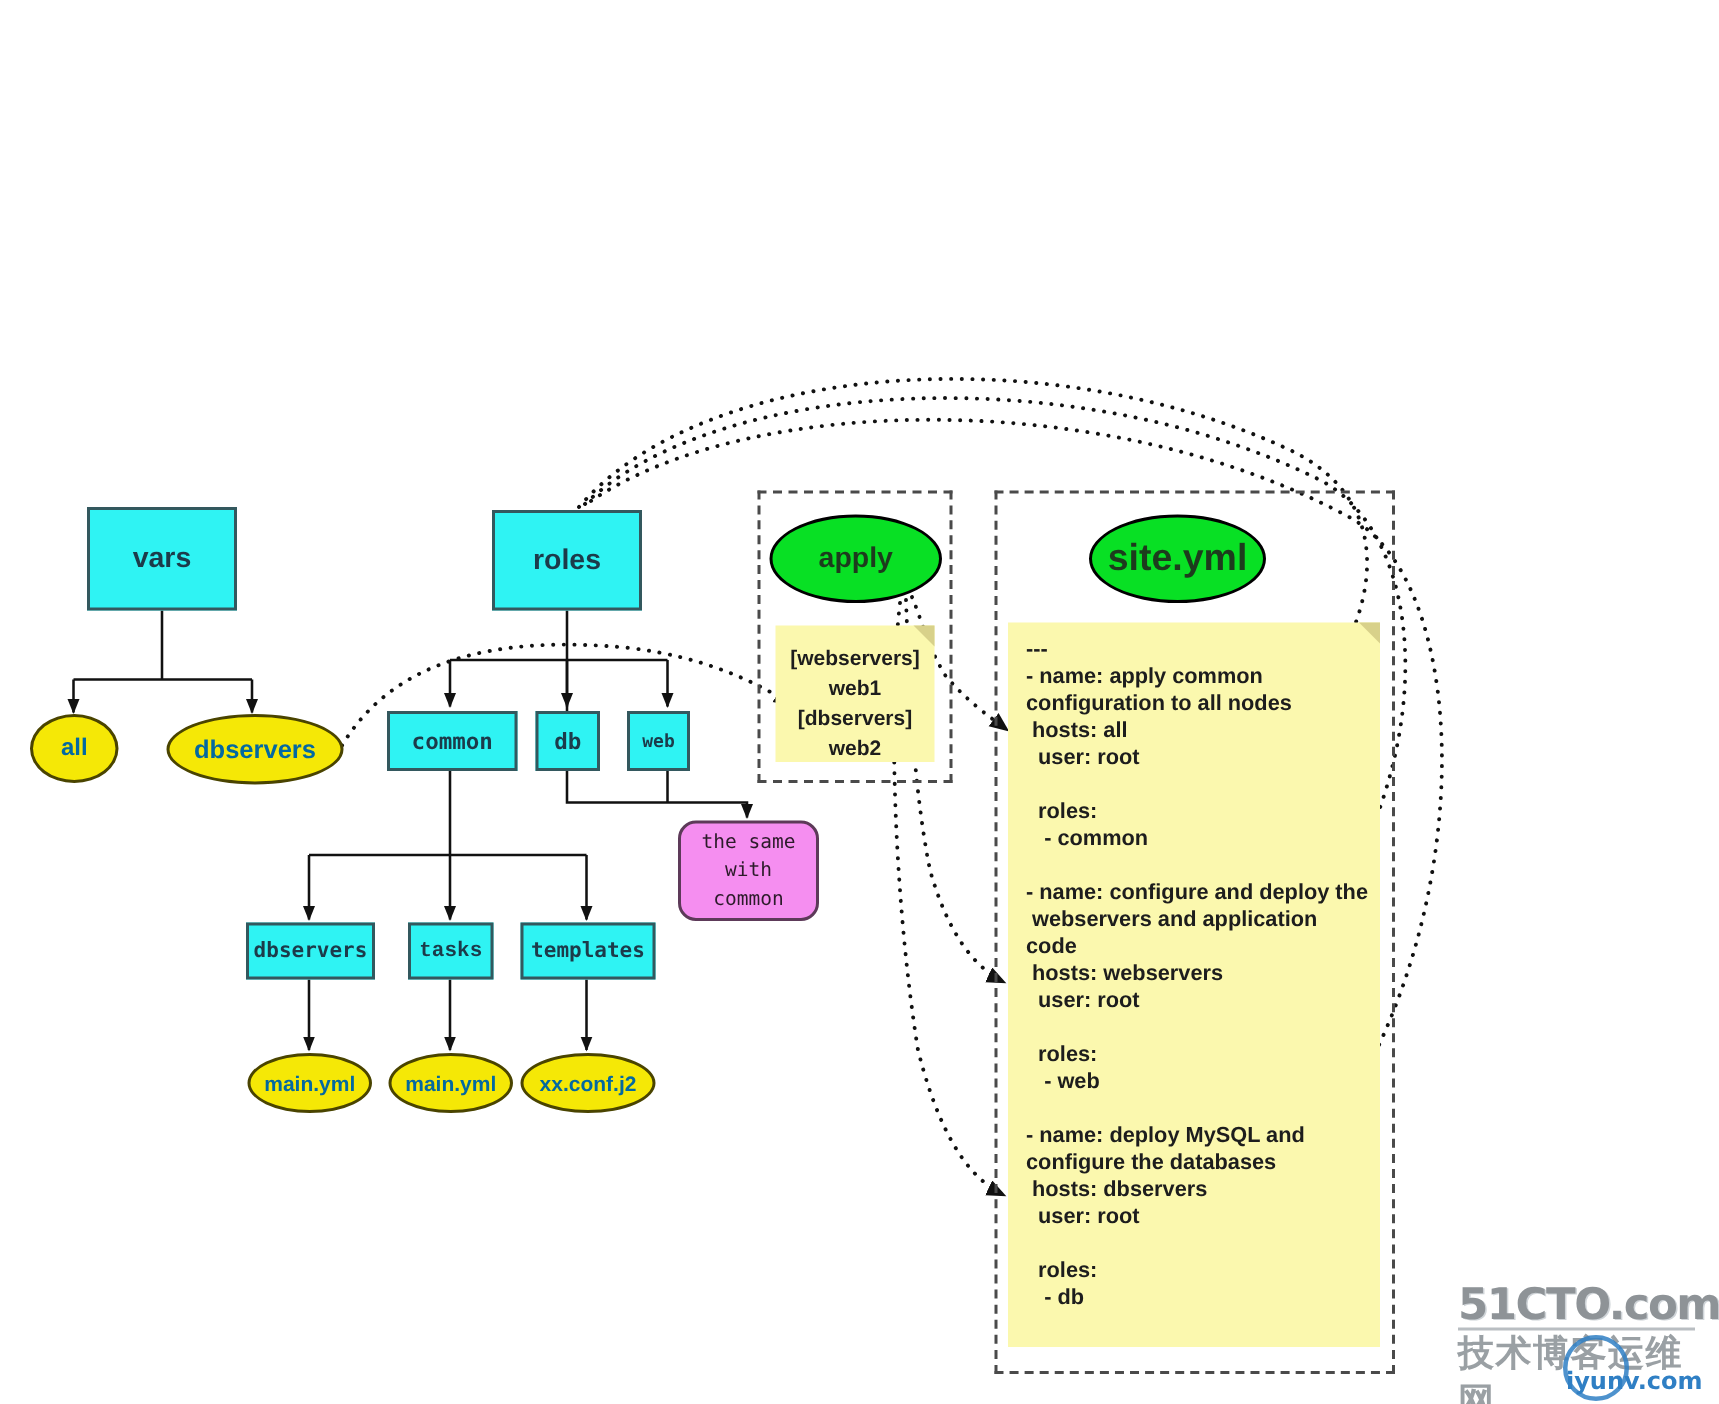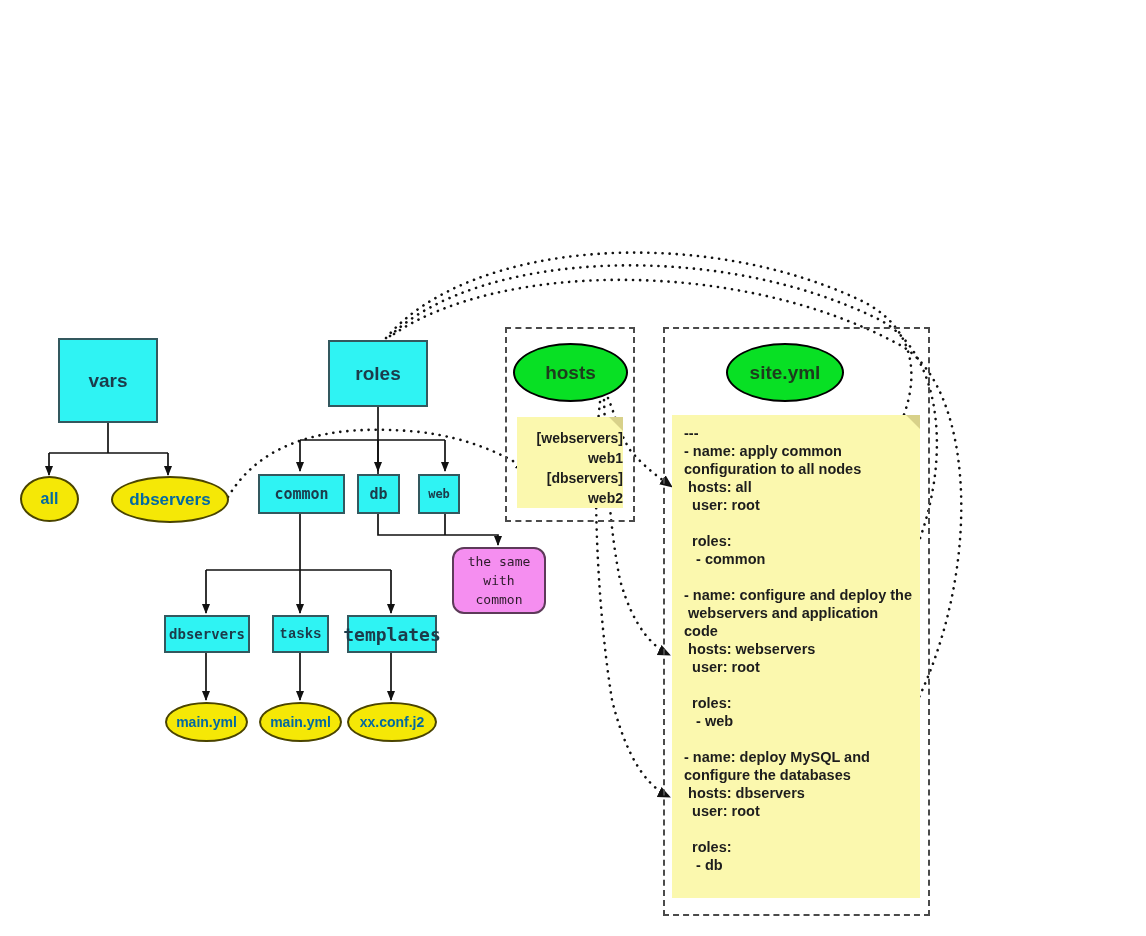--- a/index.html
+++ b/index.html
@@ -16,21 +16,21 @@
   .ellipse-green{background:#08e024;border:2px solid #000000;border-radius:50%;
         color:#1d3b1d;font-weight:bold;}
   .rect-pink{background:#f58ef0;border:2px solid #5d3a59;border-radius:7px;
         color:#2c1b2a;font-family:"DejaVu Sans Mono",monospace;font-size:13px;line-height:19px;}
   .dashbox{position:absolute;border:2px dashed #4a4a4a;box-sizing:border-box;background:transparent;}
   .note{position:absolute;background:#fbf8ae;box-sizing:border-box;}
   .note .fold{position:absolute;right:0;top:0;width:0;height:0;
         border-left:14px solid transparent;border-top:14px solid #d8d18a;}
   .note-text{position:absolute;color:#1d1d1d;font-weight:bold;white-space:pre;}
 
-  #hostsNote .note-text{left:0;right:0;top:11px;text-align:right;font-size:14px;line-height:20px;}
+  #hostsNote .note-text{left:0;right:0;top:11px;text-align:center;font-size:14px;line-height:20px;}
   #siteNote .note-text{left:12px;top:9px;font-size:14.5px;line-height:18px;font-weight:bold;}
 
   .watermark{position:absolute;left:966px;top:852px;width:172px;height:76px;}
   .wm-top{position:absolute;left:6px;top:0px;font-size:29px;font-weight:bold;
         font-family:"DejaVu Sans",sans-serif;color:#8e9397;letter-spacing:-1px;
         text-shadow:1px 1px 0 #cfd4d8;}
   .wm-rule{position:absolute;left:6px;top:33px;width:158px;height:2px;background:#b9bec2;}
   .wm-cn{position:absolute;left:6px;top:34px;font-size:24px;font-weight:bold;
         font-family:"DejaVu Sans",sans-serif;color:#9aa0a4;letter-spacing:1px;}
   .wm-circle{position:absolute;left:76px;top:38px;width:38px;height:38px;border-radius:50%;
@@ -134,21 +134,21 @@
 
 - name: deploy MySQL and
 configure the databases
  hosts: dbservers
   user: root
 
   roles:
    - db</div>
   </div>
 
-  <div class="node rect-cyan" style="left:58px;top:338px;width:100px;height:85px;font-size:19px;">
+  <div class="node rect-cyan" style="left:58px;top:338px;width:100px;height:69px;font-size:19px;">
       <span>vars</span>
     </div>
 
   <div class="node rect-cyan" style="left:328px;top:340px;width:100px;height:67px;font-size:19px;">
       <span>roles</span>
     </div>
 
   <div class="node ellipse-yellow" style="left:20px;top:476px;width:59px;height:46px;font-size:16px;">
       <span>all</span>
     </div>
@@ -174,38 +174,45 @@
 common</span></div>
 
   <div class="node rect-cyan" style="left:164px;top:615px;width:86px;height:38px;font-size:14px;font-family:'DejaVu Sans Mono',monospace;">
       <span>dbservers</span>
     </div>
 
   <div class="node rect-cyan" style="left:272px;top:615px;width:57px;height:38px;font-size:14px;font-family:Liberation Mono, monospace;">
       <span>tasks</span>
     </div>
 
-  <div class="node rect-cyan" style="left:347px;top:615px;width:90px;height:38px;font-size:18px;font-family:'DejaVu Sans Mono',monospace;">
+  <div class="node rect-cyan" style="left:347px;top:615px;width:90px;height:38px;font-size:14px;font-family:'DejaVu Sans Mono',monospace;">
       <span>templates</span>
     </div>
 
   <div class="node ellipse-yellow" style="left:165px;top:702px;width:83px;height:40px;font-size:14px;">
       <span>main.yml</span>
     </div>
 
   <div class="node ellipse-yellow" style="left:259px;top:702px;width:83px;height:40px;font-size:14px;">
       <span>main.yml</span>
     </div>
 
   <div class="node ellipse-yellow" style="left:347px;top:702px;width:90px;height:40px;font-size:14px;">
       <span>xx.conf.j2</span>
     </div>
 
   <div class="node ellipse-green" style="left:513px;top:343px;width:115px;height:59px;font-size:19px;">
-      <span>hosts</span>
-    </div>
-
-  <div class="node ellipse-green" style="left:726px;top:343px;width:118px;height:59px;font-size:19px;">
+      <span>apply</span>
+    </div>
+
+  <div class="node ellipse-green" style="left:726px;top:343px;width:118px;height:59px;font-size:25px;">
       <span>site.yml</span>
     </div>
 
+  <div class="watermark">
+    <div class="wm-top">51CTO.com</div>
+    <div class="wm-rule"></div>
+    <div class="wm-cn">技术博客运维网</div>
+    <div class="wm-circle"></div>
+    <div class="wm-sub">iyunv.com</div>
+  </div>
 
 </div>
 
 </body></html>

